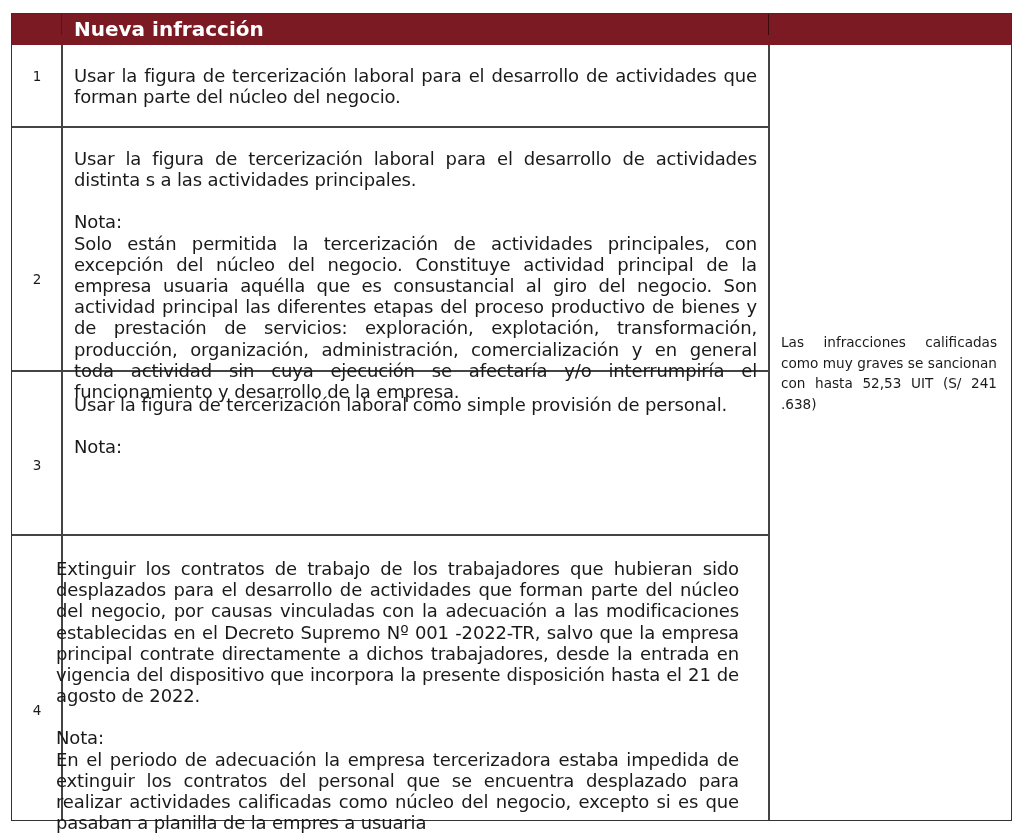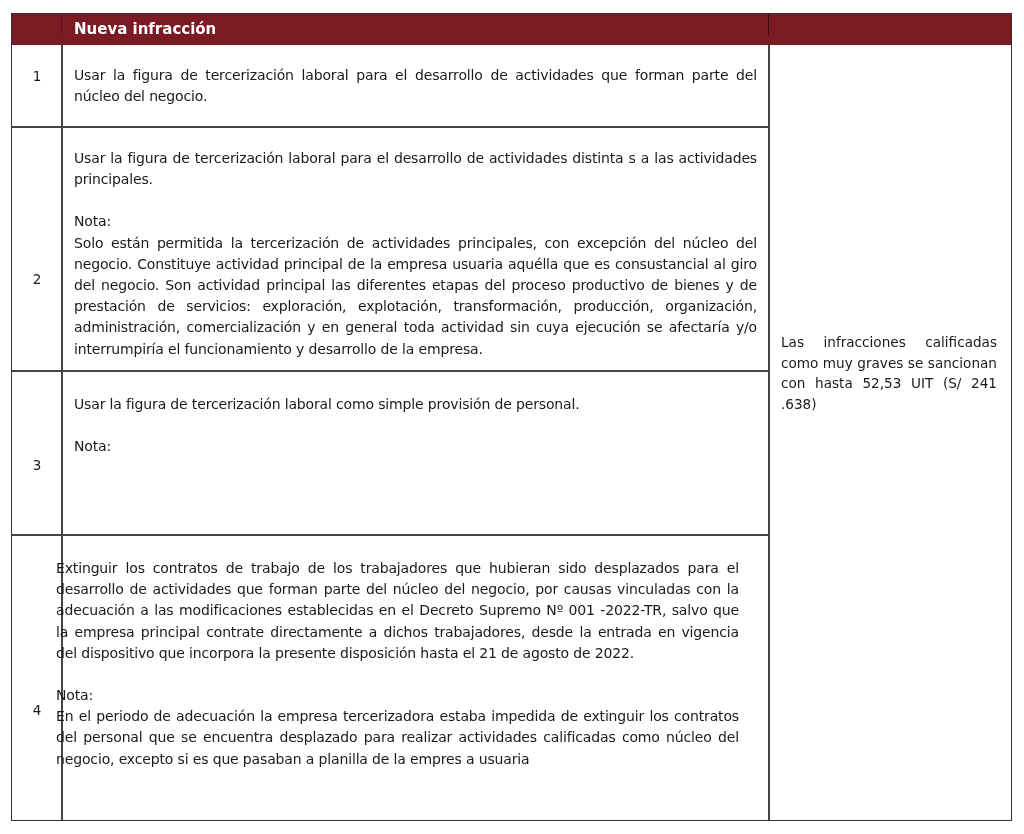--- a/index.html
+++ b/index.html
@@ -28,21 +28,21 @@
       width: 100%;
       height: 31px;
       background: #7b1a22;
     }
     .header .hcell {
       position: absolute;
       top: 0;
       height: 21px;
       color: #ffffff;
       font-weight: bold;
-      font-size: 15px;
+      font-size: 20px;
       line-height: 31px;
       padding-left: 12px;
     }
     .hcell.num { left: 0; width: 50px; border-right: 1px solid #5a1218; }
     .hcell.infr { left: 50px; width: 707px; border-right: 1px solid #3a0a0e; }
     .hcell.multa { left: 757px; width: 242px; }
 
     .vline {
       position: absolute;
       top: 31px;
@@ -61,21 +61,21 @@
       position: absolute;
       left: 0;
       width: 50px;
       text-align: center;
       font-size: 13.5px;
     }
     .textcell {
       position: absolute;
       left: 63px;
       width: 683px;
-      font-size: 14px;
+      font-size: 18px;
       line-height: 21.2px;
       text-align: justify;
       letter-spacing: -0.15px;
     }
     .textcell p { margin: 0; }
     .textcell .gap { height: 21px; }
     .nota-label { font-weight: normal; }
     .multa-cell {
       position: absolute;
       left: 771px;

